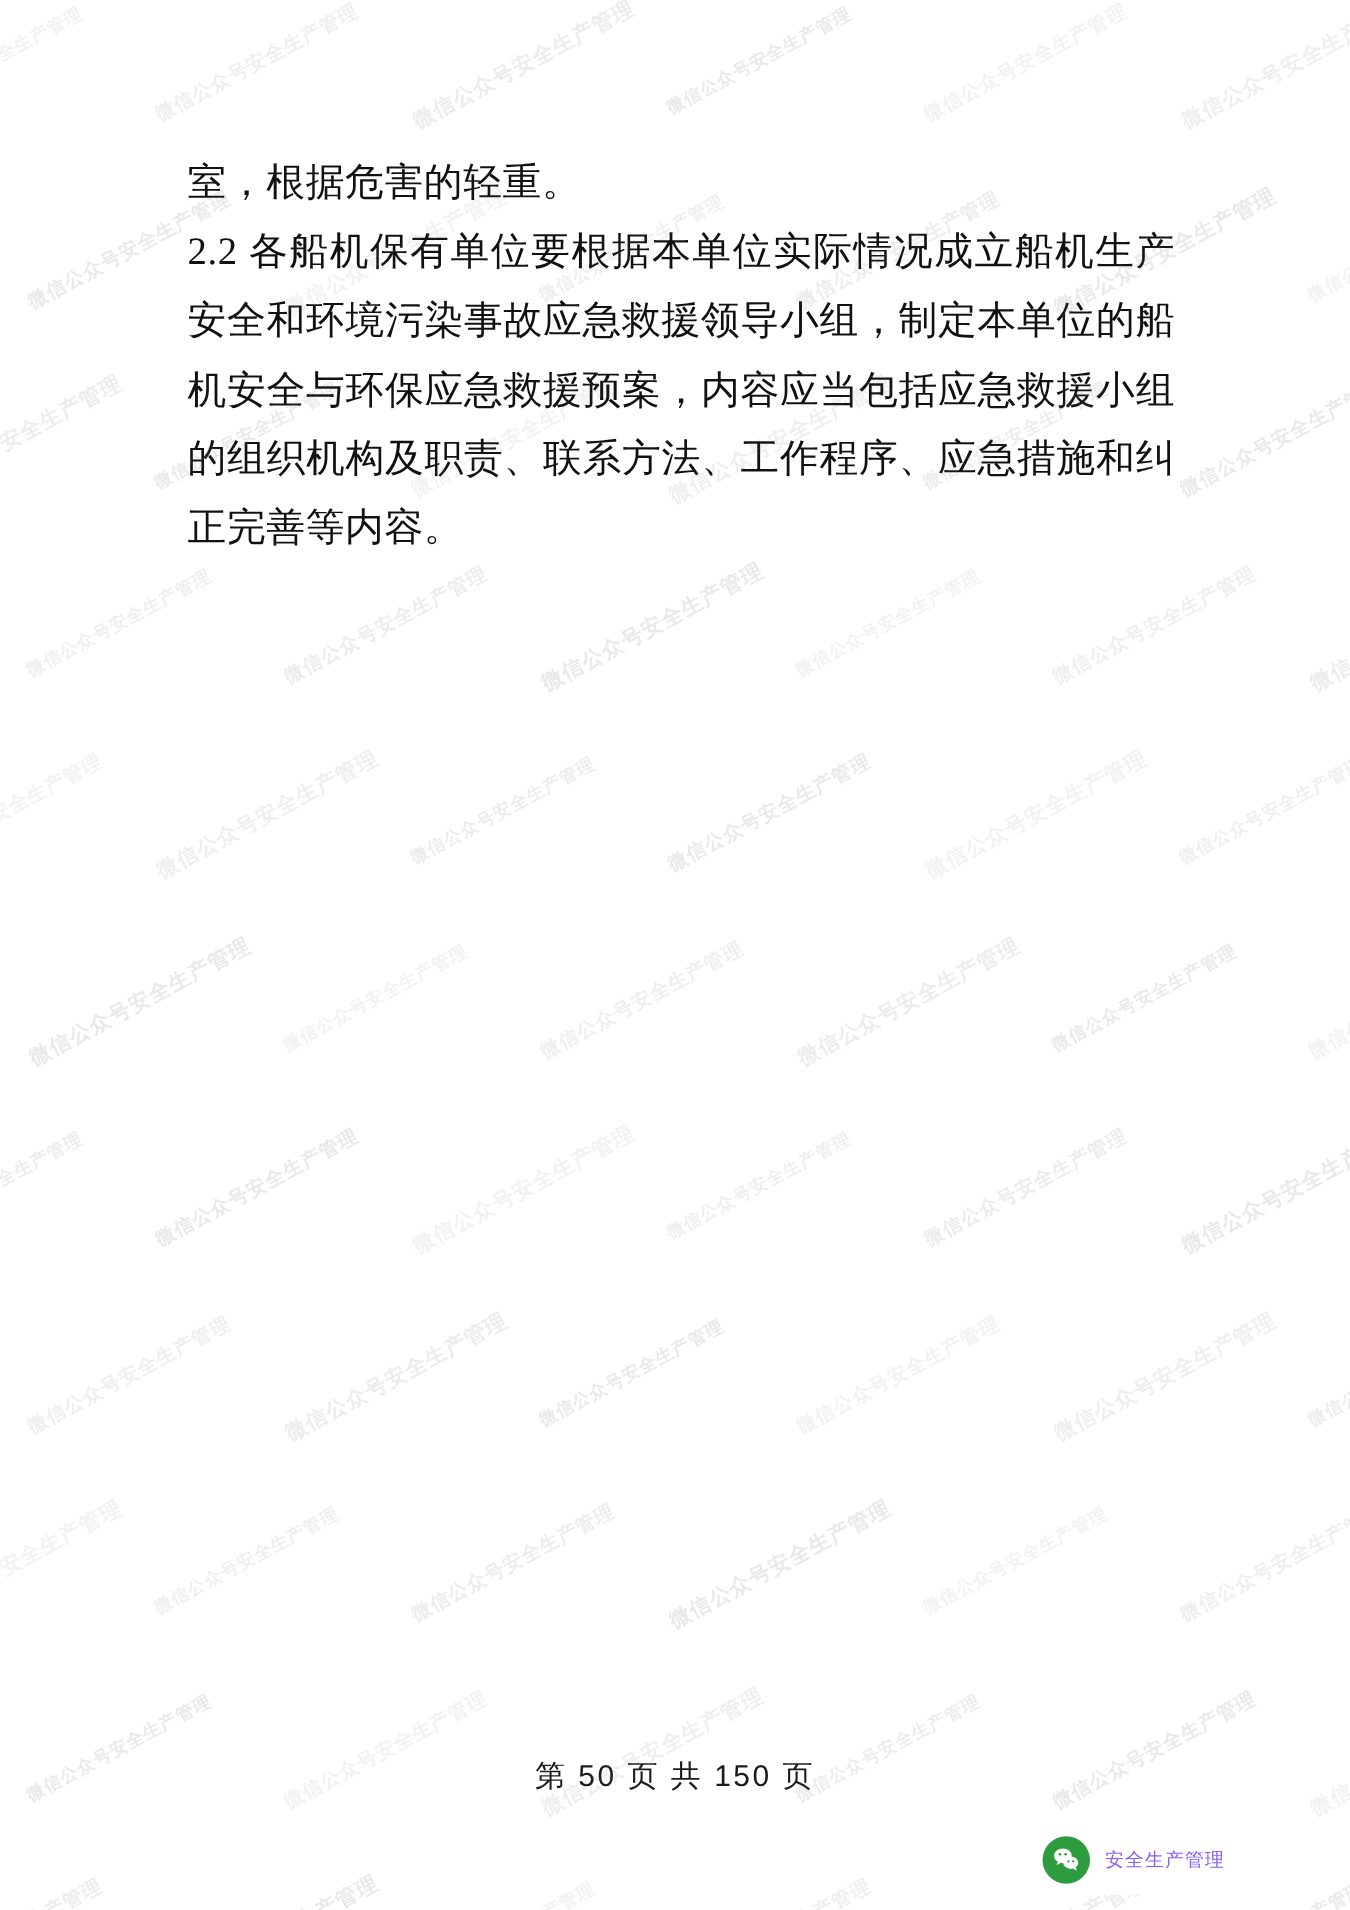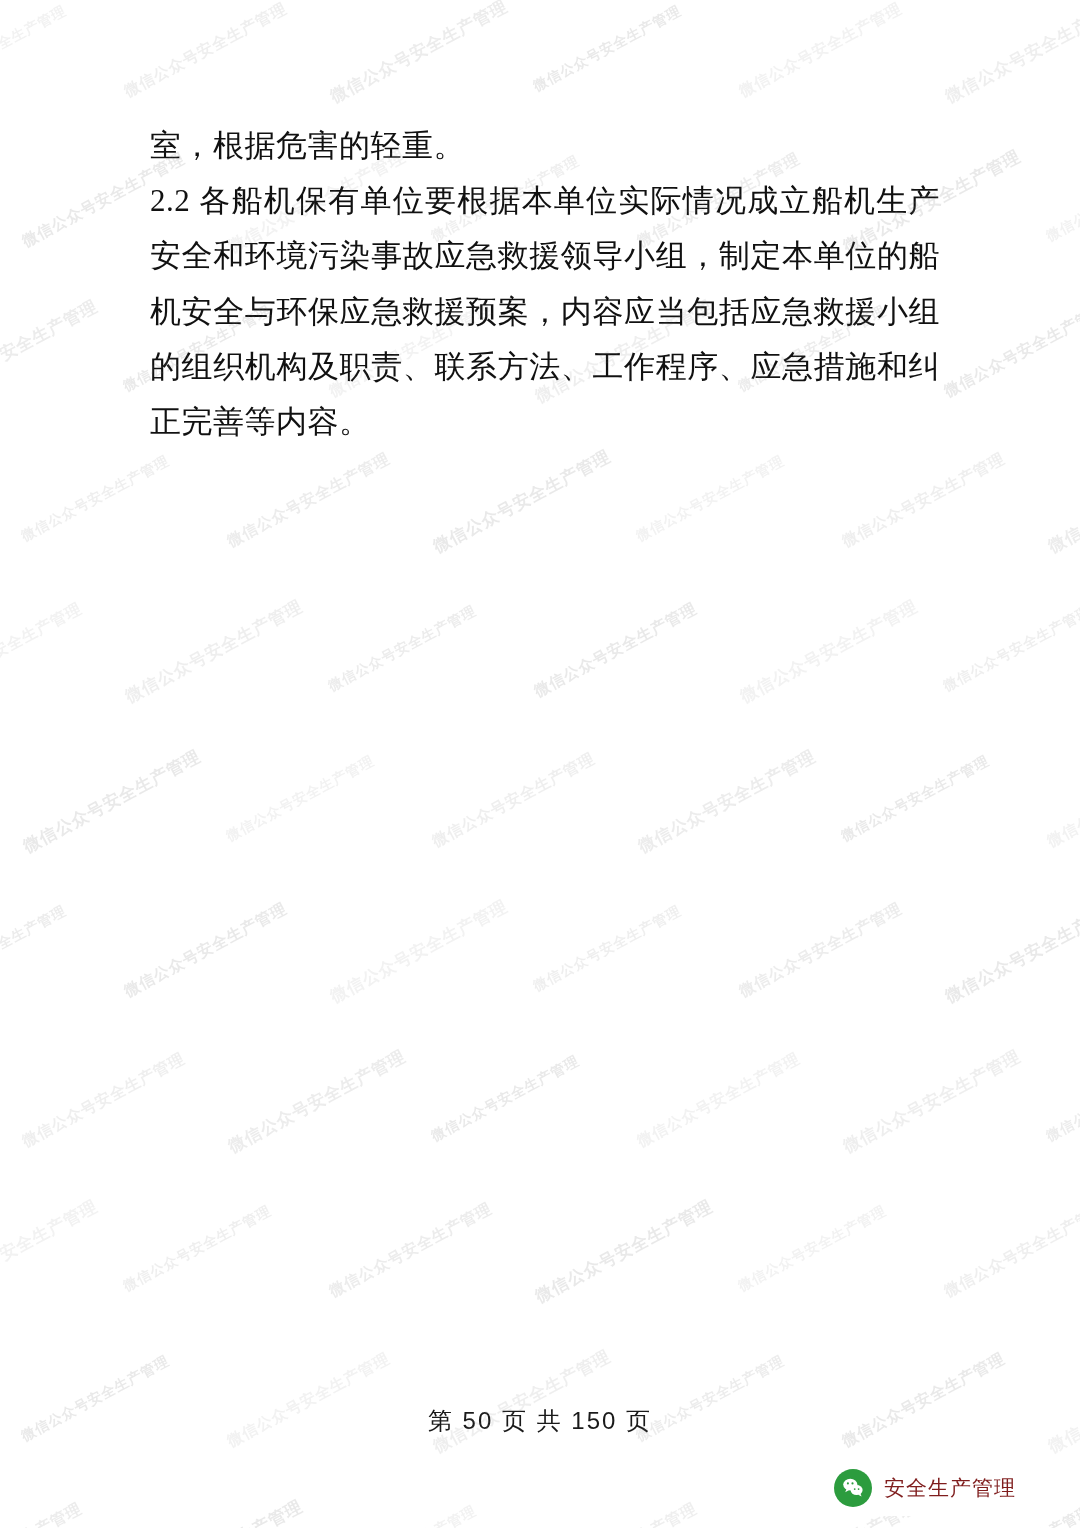--- a/index.html
+++ b/index.html
@@ -95,22 +95,22 @@
     border-radius: 50%;
     background: #2c9c3e;
     display: flex;
     align-items: center;
     justify-content: center;
     flex: 0 0 auto;
   }
   #account-badge .avatar svg { display: block; }
   #account-badge .badge-label {
     font-family: "Liberation Sans", "DejaVu Sans", sans-serif;
-    font-size: 21px;
-    color: #7f1d1d;
+    font-size: 15px;
+    color: #8b5cf6;
     letter-spacing: 1px;
     white-space: nowrap;
   }
 </style>
 </head>
 <body>
 
 <div id="page">
 
   <div id="doc-body">

